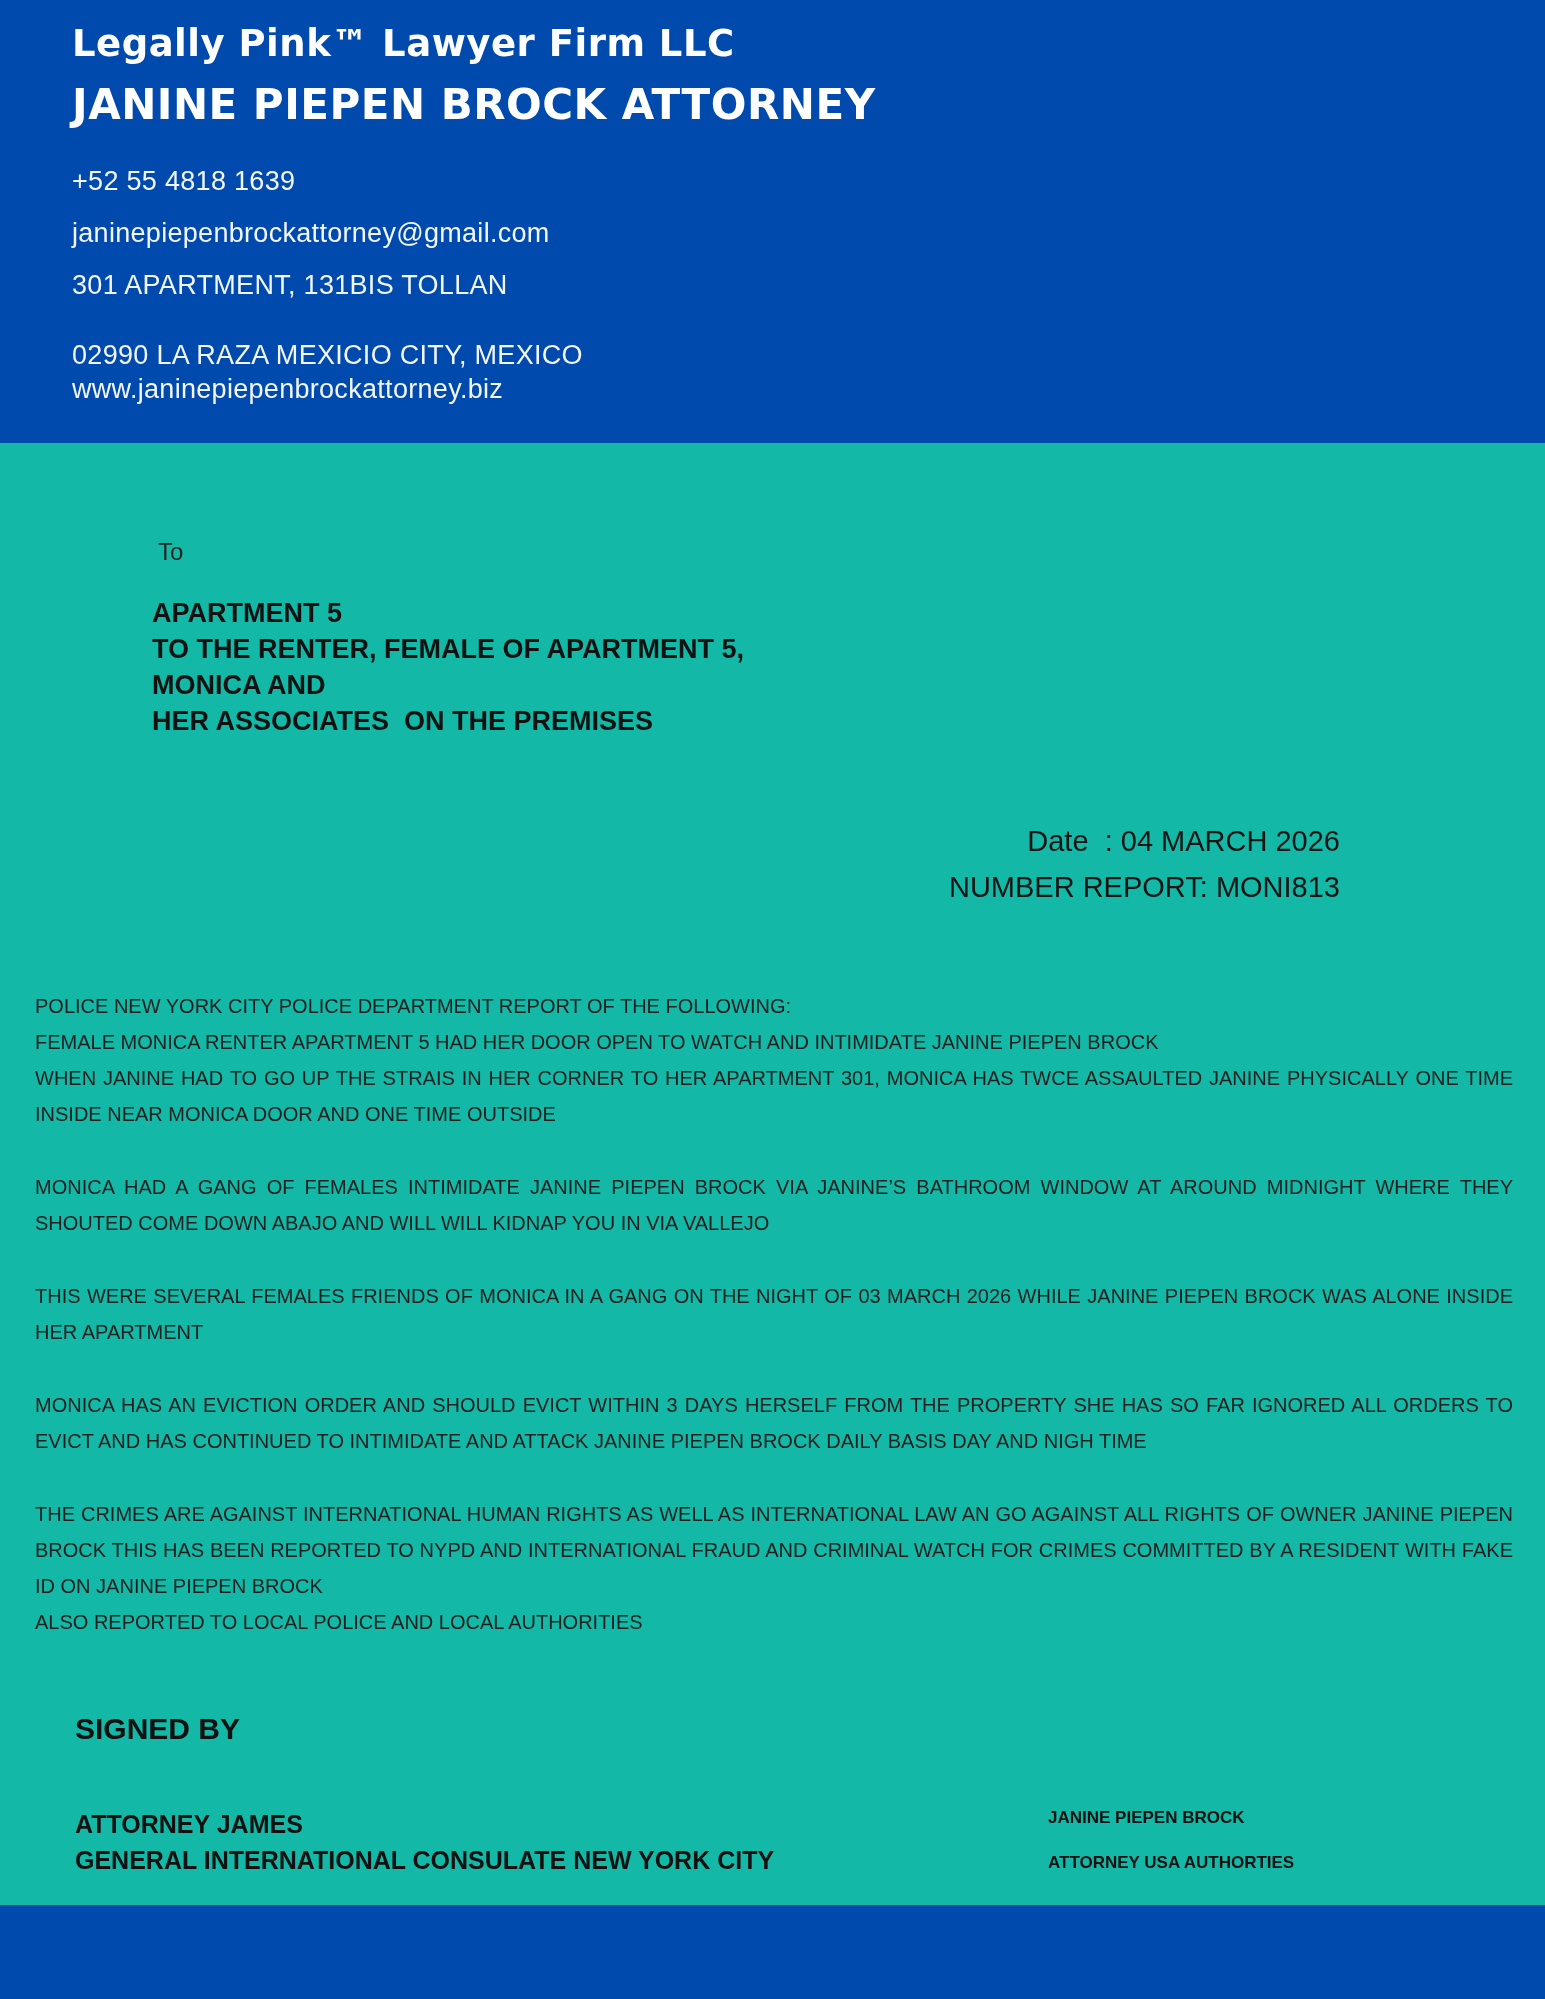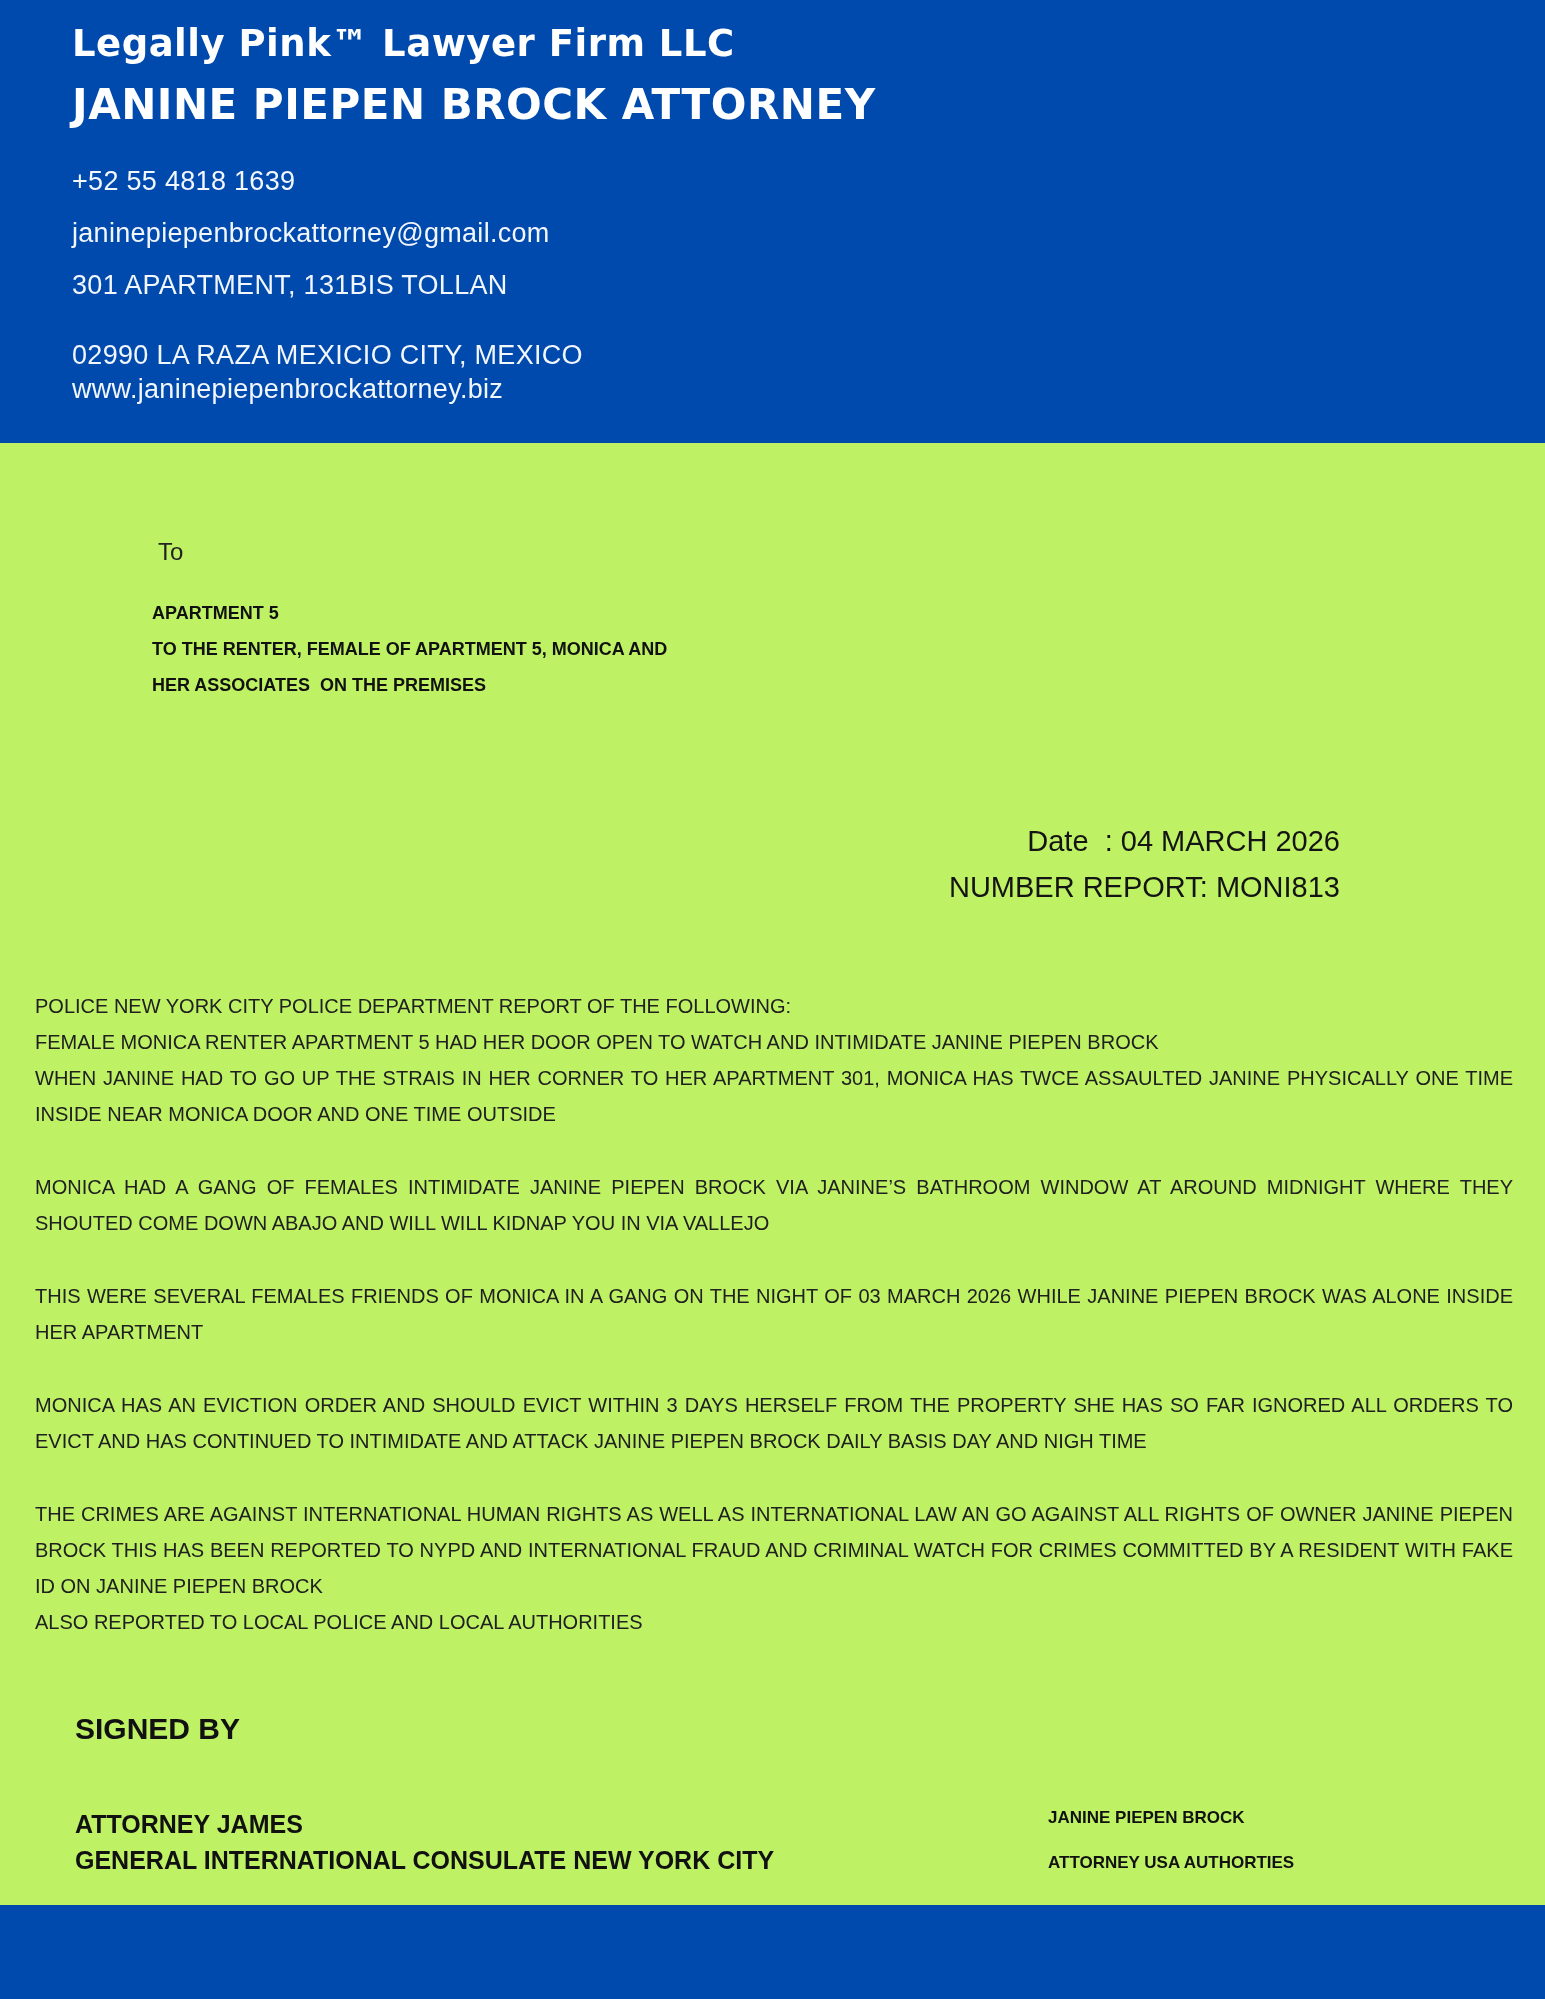--- a/index.html
+++ b/index.html
@@ -1,20 +1,20 @@
 <!DOCTYPE html>
 <html><head>
 <meta charset="utf-8">
 <style>
   html, body { margin: 0; padding: 0; background: #ffffff; }
   .page {
     position: relative;
     width: 1545px;
     height: 1999px;
-    background: #bef264;
+    background: #14b8a6;
     overflow: hidden;
     font-family: "Liberation Sans", sans-serif;
     color: #1f1f1f;
   }
   .abs { position: absolute; }
 
   
   .header-banner {
     top: 0; left: 0; width: 1545px; height: 443px;
     background: #004AAD;
@@ -42,21 +42,21 @@
   .c4 { top: 340px; }
   .c5 { top: 374px; }
 
   
   .to-label {
     left: 158px; top: 538px;
     font-size: 24px; color: #222222;
   }
   .recipient-block {
     left: 152px; top: 595px; width: 592px;
-    font-size: 18px; font-weight: 700; color: #111111;
+    font-size: 27px; font-weight: 700; color: #111111;
     line-height: 36px;
     text-align: justify;
     white-space: pre-wrap;
   }
   .recipient-address {
     left: 152px; top: 752px; width: 560px;
     font-size: 24px; font-weight: 400; color: #1f1f1f;
     line-height: 42px;
     white-space: pre-line;
   }

